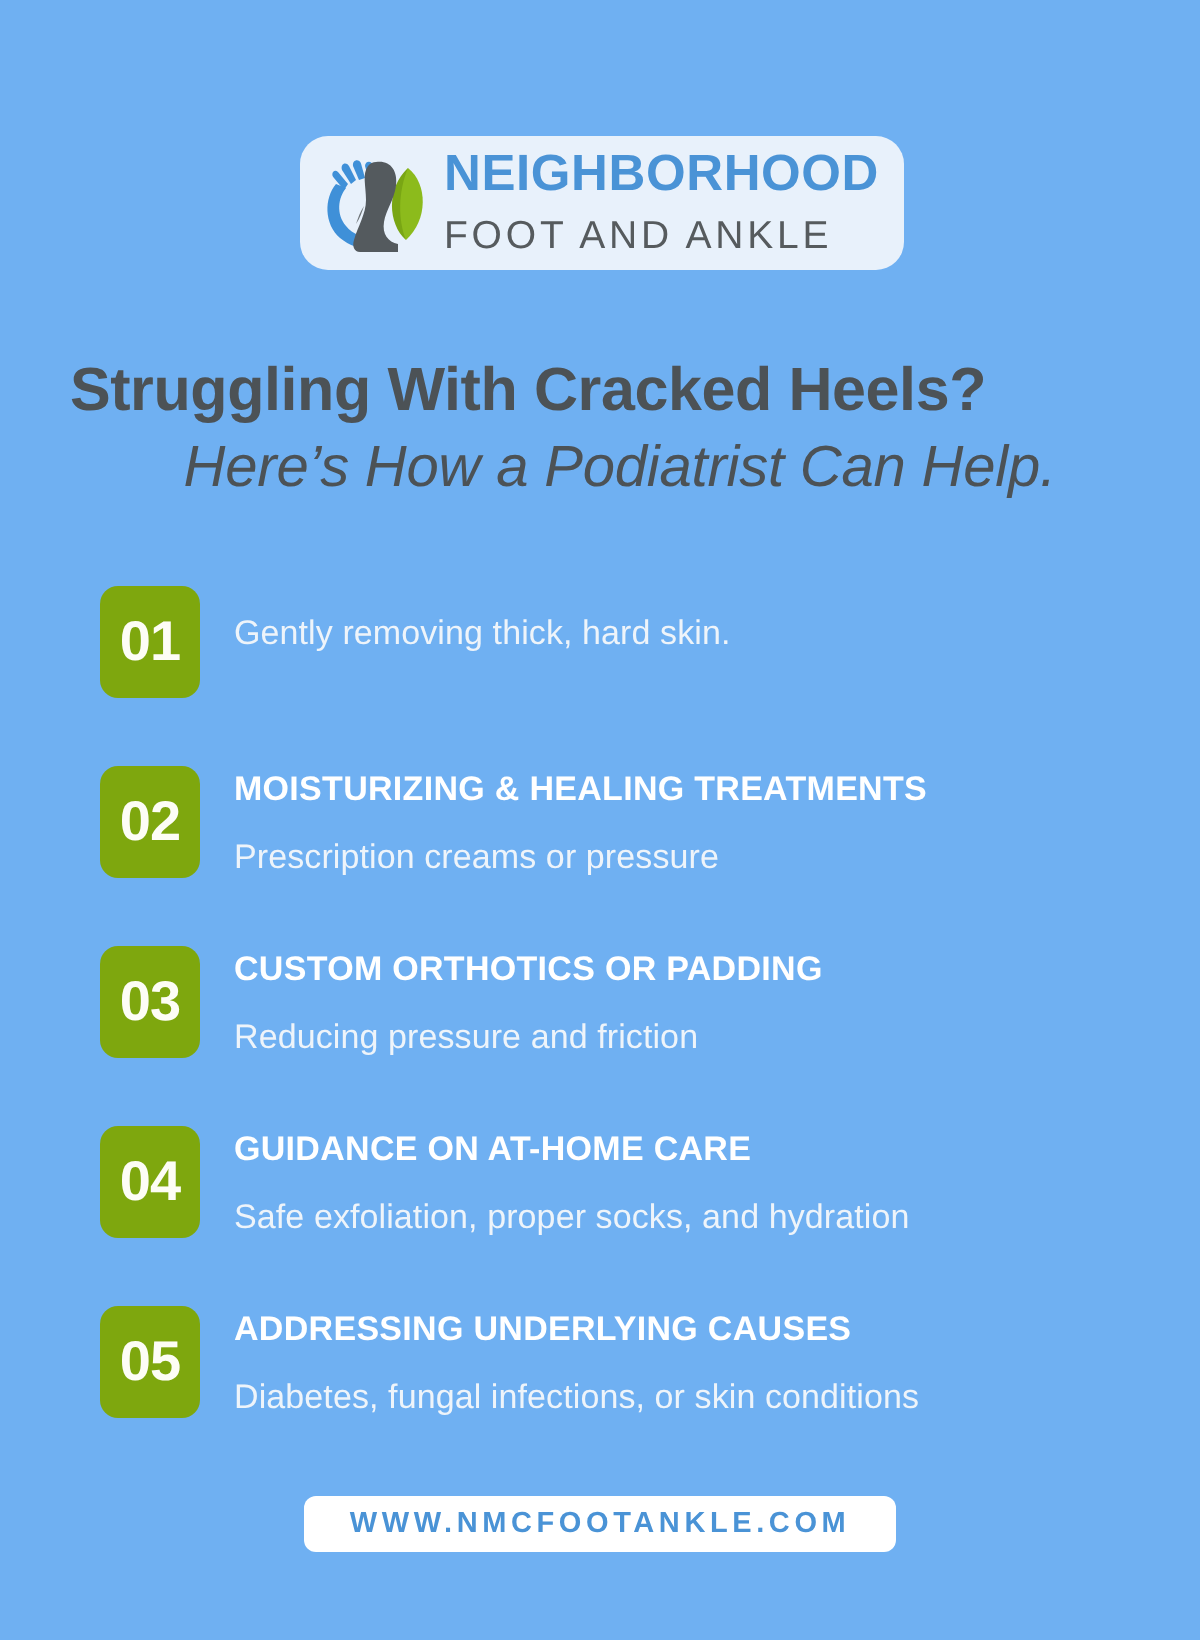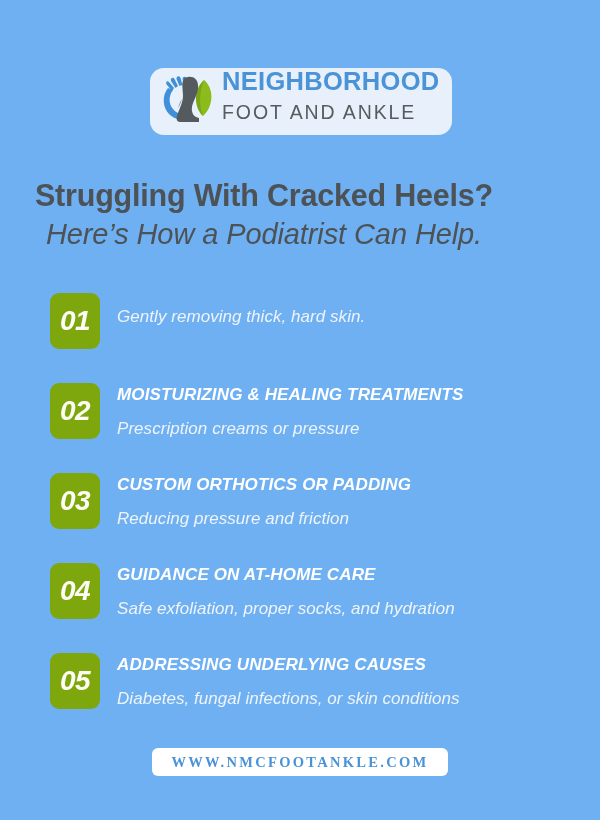--- a/index.html
+++ b/index.html
@@ -19,21 +19,21 @@
   
   .logo-card {
     position:absolute;
     left:150px;
     top:68px;
     width:302px;
     height:67px;
     background:#e8f1fb;
     border-radius:14px;
     display:flex;
-    align-items:flex-start;
+    align-items:center;
     padding-left:8px;
   }
   .logo-mark {
     width:60px;
     height:60px;
     flex:0 0 60px;
     position:relative;
   }
   .logo-mark svg { display:block; width:60px; height:60px; }
 
@@ -75,35 +75,35 @@
     letter-spacing:-0.2px;
     line-height:1.12;
   }
   .headline-sub {
     font-size:29px;
     font-style:italic;
     font-weight:normal;
     letter-spacing:-0.1px;
     line-height:1.2;
     margin-top:5px;
+    text-align:right;
   }
 
   
   .list {
     position:absolute;
     left:50px;
     top:293px;
     width:530px;
   }
   .list-item {
     display:flex;
     align-items:flex-start;
     height:56px;
     margin-bottom:34px;
-    font-style:italic;
   }
   .list-item:last-child { margin-bottom:0; }
 
   .num-badge {
     flex:0 0 50px;
     width:50px;
     height:56px;
     background:#7ea70e;
     border-radius:9px;
     color:#fdfdf5;
@@ -148,21 +148,20 @@
     border-radius:6px;
     display:flex;
     align-items:center;
     justify-content:center;
   }
   .footer-url {
     font-size:14.5px;
     font-weight:bold;
     color:#4a93d6;
     letter-spacing:2.3px;
-    font-family:Liberation Serif, serif;
   }
 </style>
 </head>
 <body>
 
 <div class="logo-card">
   <div class="logo-mark">
     <svg viewBox="0 0 60 60" xmlns="http://www.w3.org/2000/svg">
 
       <path d="M10 20 C4 27 4 40 12 47 C18 52 27 54 33 52 L33 47 C26 48 19 46 15 41 C10 35 11 27 15 22 Z" fill="#3f90d8"></path>

